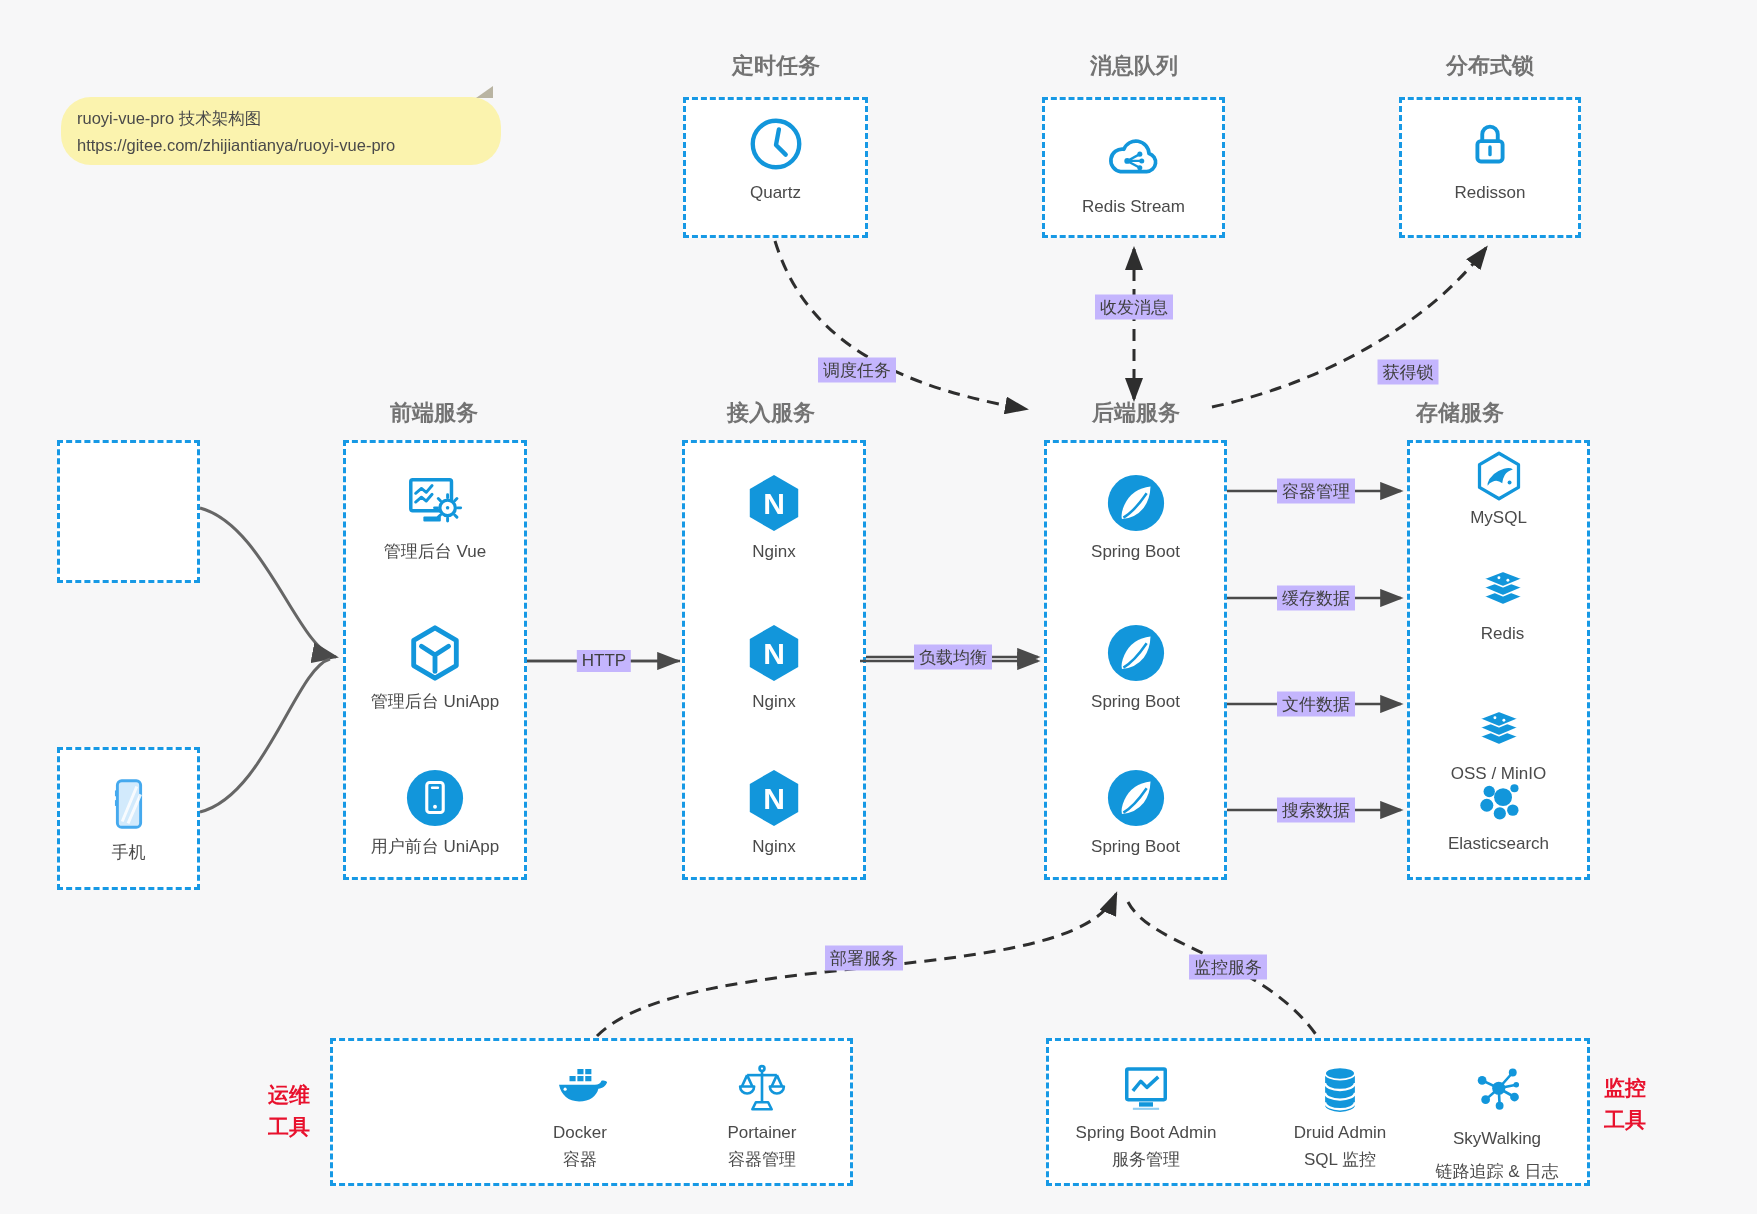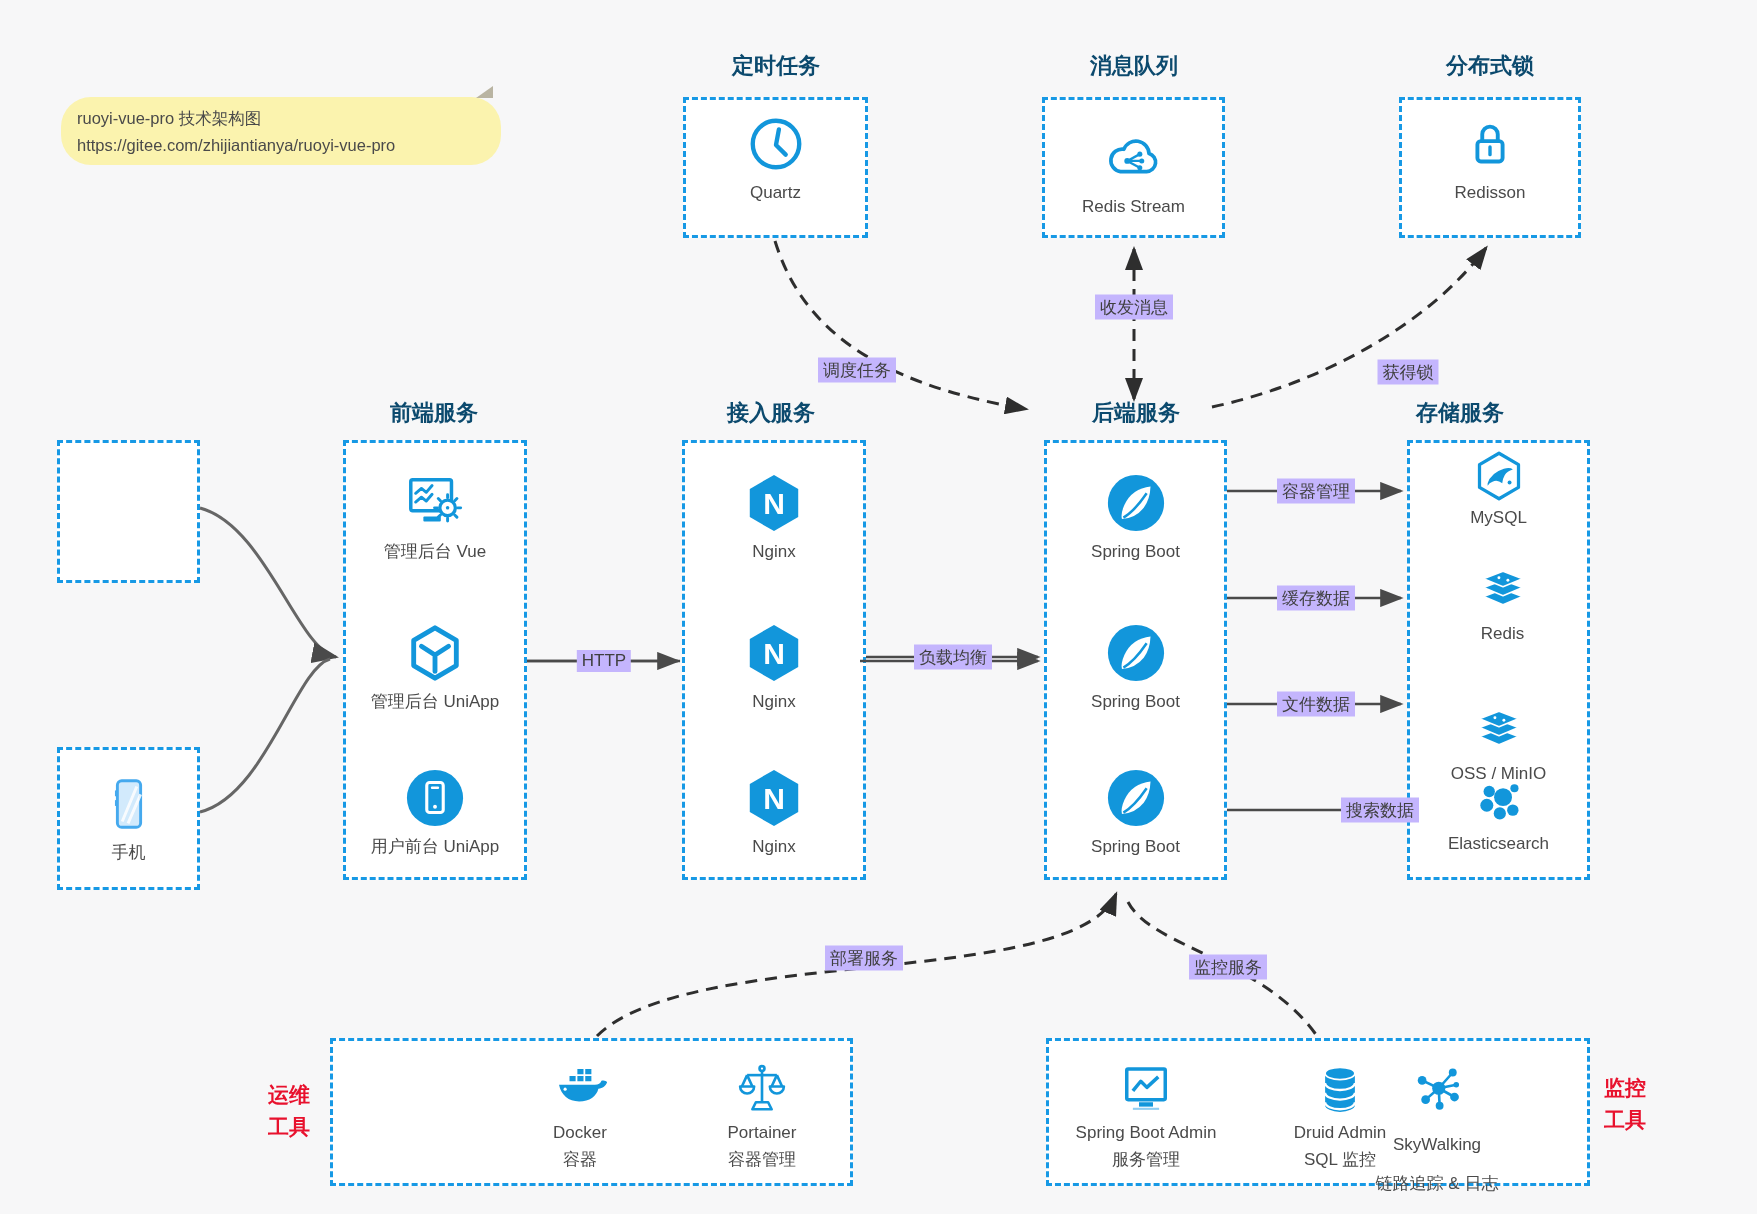--- a/index.html
+++ b/index.html
@@ -1,18 +1,18 @@
 <!DOCTYPE html>
 <html><head>
 <meta charset="utf-8">
 <style>
   html,body{margin:0;padding:0;background:#e9e9e9;font-family:"Liberation Sans","DejaVu Sans",sans-serif;}
   #canvas{position:relative;width:1757px;height:1214px;background:#f7f7f8;overflow:hidden;}
   .dbox{position:absolute;background:#ffffff;border:3px dashed #1799e5;box-sizing:border-box;}
-  .gtitle{position:absolute;transform:translate(-50%,-50%);color:#0c4a6e;font-weight:700;font-size:22px;white-space:nowrap;}
+  .gtitle{position:absolute;transform:translate(-50%,-50%);color:#737373;font-weight:700;font-size:22px;white-space:nowrap;}
   .side-title{position:absolute;transform:translate(-50%,-50%);color:#e8112d;font-weight:700;font-size:21px;line-height:1.5;text-align:center;white-space:nowrap;}
   .node{position:absolute;display:flex;flex-direction:column;align-items:center;gap:7px;}
   .icon{width:62px;height:62px;display:block;}
   .icon-sm{width:52px;height:52px;}
   .icon-bm{width:56px;height:56px;}
   .nlabel,.nsub{font-size:17px;color:#4a4a4a;white-space:nowrap;line-height:1.35;}
   .elabel{position:absolute;transform:translate(-50%,-50%);background:#c4b5fd;padding:1px 5px;font-size:17px;color:#3f3f3f;white-space:nowrap;}
   .overlay{position:absolute;left:0;top:0;pointer-events:none;}
   #note{position:absolute;left:61px;top:97px;width:440px;height:68px;background:#fbf3ae;color:#4a4a4a;
         font-size:16.5px;line-height:1.65;padding:8px 0 0 16px;box-sizing:border-box;border-radius:30px;}
@@ -356,33 +356,33 @@
     <div class="nlabel">Spring Boot Admin</div>
     <div class="nsub">服务管理</div>
   </div>
   <div class="node" style="left:1225px;top:1062px;width:230px;gap:4px">
     <svg class="icon icon-bm" viewBox="0 0 64 64">
         <use href="#i-druid"></use>
       </svg>
     <div class="nlabel">Druid Admin</div>
     <div class="nsub">SQL 监控</div>
   </div>
-  <div class="node" style="left:1322px;top:1062px;width:230px;gap:16px">
+  <div class="node" style="left:1382px;top:1062px;width:230px;gap:10px">
     <svg class="icon icon-bm" viewBox="0 0 64 64">
         <use href="#i-skywalking"></use>
       </svg>
     <div class="nlabel">SkyWalking</div>
     <div class="nsub">链路追踪 &amp; 日志</div>
   </div>
 
   <div class="elabel" style="left:604px;top:661px">HTTP</div>
   <div class="elabel" style="left:953px;top:657px">负载均衡</div>
   <div class="elabel" style="left:1316px;top:491px">容器管理</div>
   <div class="elabel" style="left:1316px;top:598px">缓存数据</div>
   <div class="elabel" style="left:1316px;top:704px">文件数据</div>
-  <div class="elabel" style="left:1380px;top:810px">搜索数据</div>
+  <div class="elabel" style="left:1316px;top:810px">搜索数据</div>
   <div class="elabel" style="left:857px;top:370px">调度任务</div>
   <div class="elabel" style="left:1134px;top:307px">收发消息</div>
   <div class="elabel" style="left:1408px;top:372px">获得锁</div>
   <div class="elabel" style="left:864px;top:958px">部署服务</div>
   <div class="elabel" style="left:1228px;top:967px">监控服务</div>
 
 </div>
 
 </body></html>

